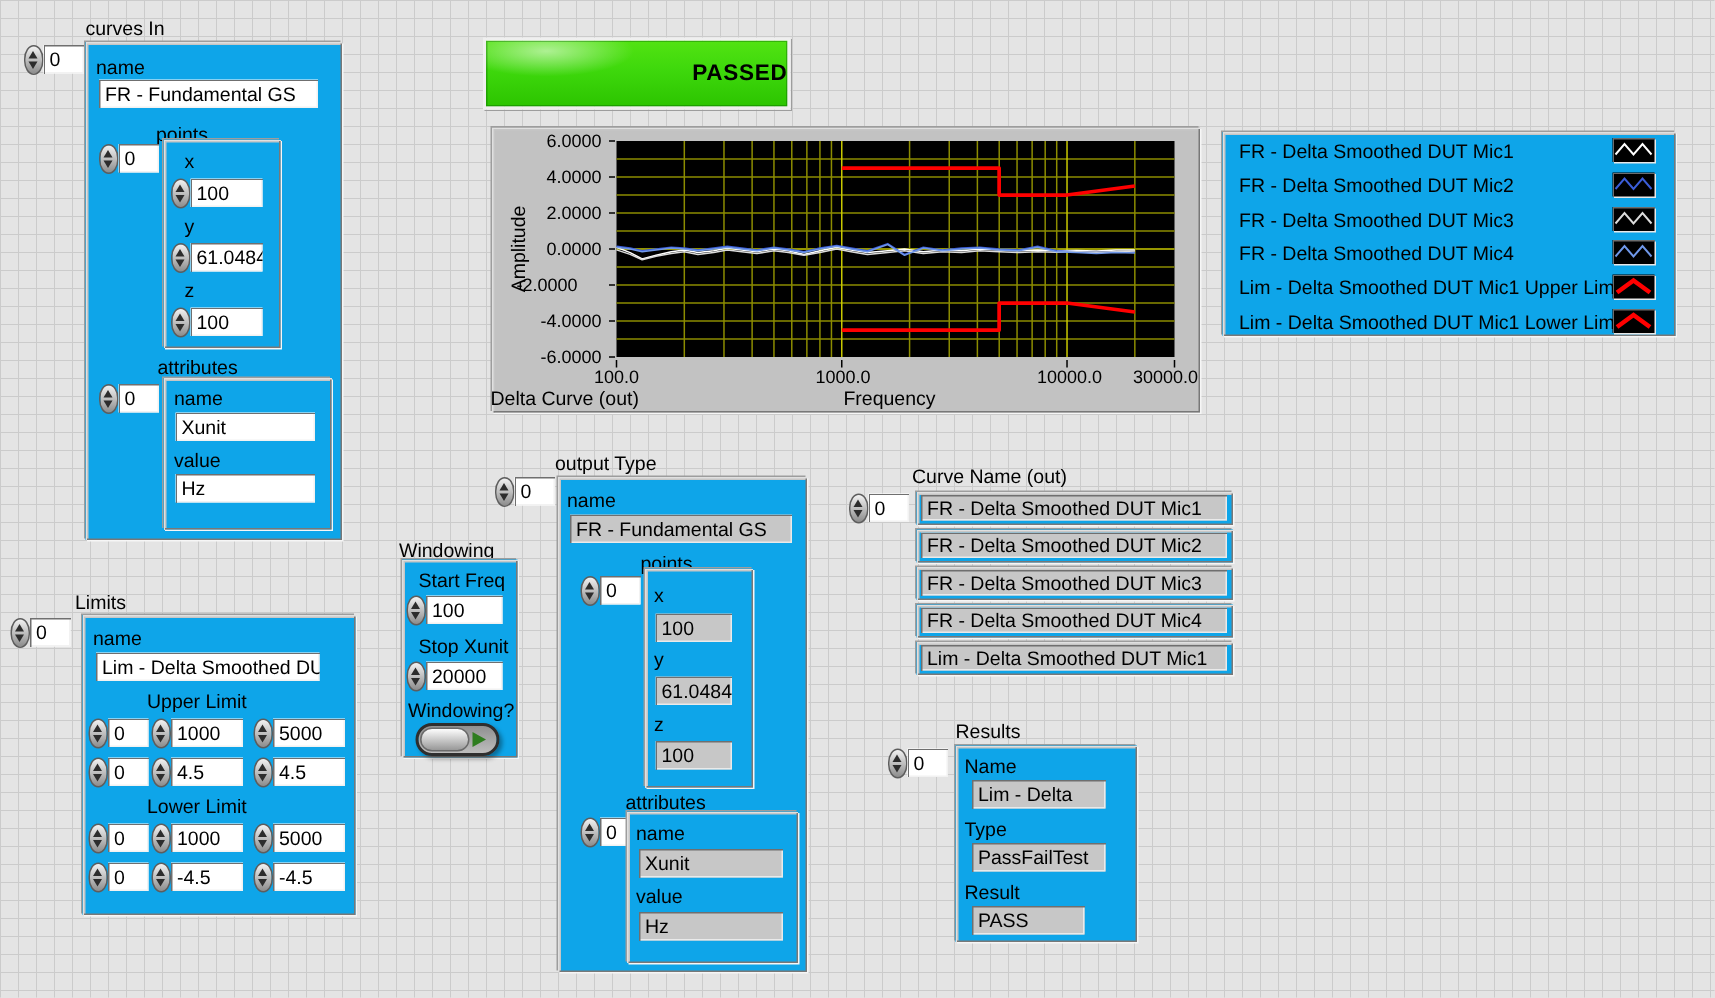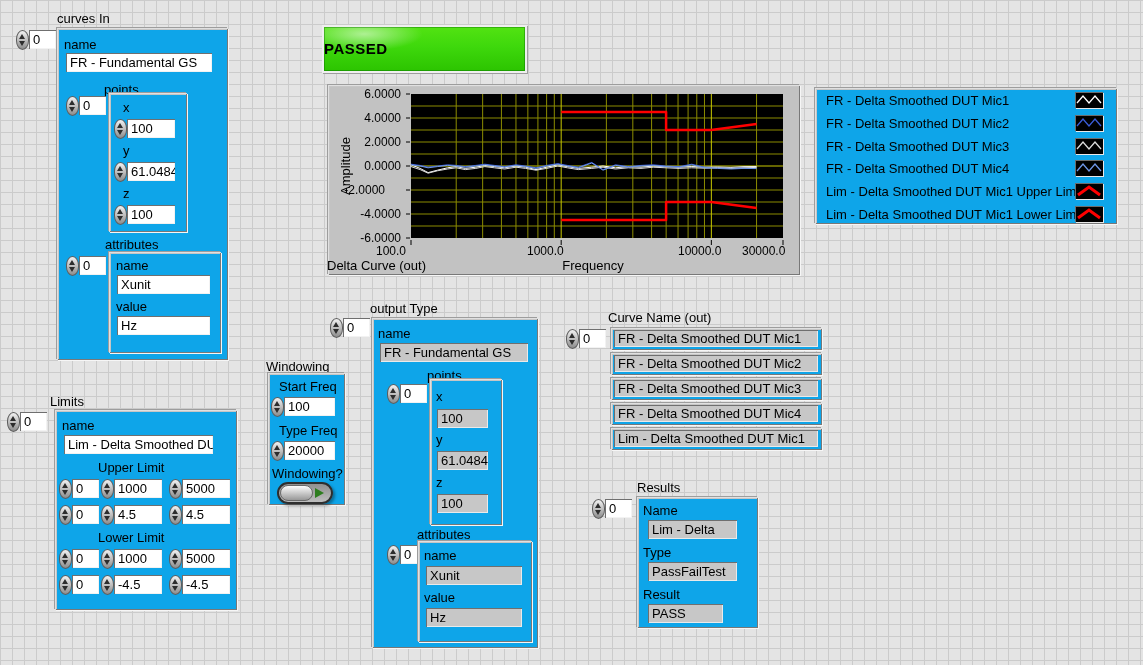--- a/index.html
+++ b/index.html
@@ -35,30 +35,30 @@
     background:linear-gradient(180deg,#f2f2f2,#8c8c8c);
     border:1px solid #5d5d5d; border-radius:7px / 10px;
   }
   .spin::before, .spin::after {
     content:""; position:absolute; left:2px; width:0; height:0;
     border-left:3.5px solid transparent; border-right:3.5px solid transparent;
   }
   .spin::before { top:3px; border-bottom:5px solid #2d2d2d; }
   .spin::after  { bottom:3px; border-top:5px solid #2d2d2d; }
   .passed {
-    position:absolute; text-align:left; font-weight:bold; font-size:15px;
+    position:absolute; text-align:right; font-weight:bold; font-size:15px;
     line-height:44px; letter-spacing:0.5px;
     background:
       radial-gradient(90px 26px at 20% 16%, rgba(255,255,255,.55), rgba(255,255,255,0) 65%),
       linear-gradient(180deg,#52e312 0%, #3ed80c 45%, #2cc400 100%);
     border:2px solid #efefef;
     box-shadow: inset 0 0 0 1px rgba(0,90,0,.35), 1px 1px 0 #9d9d9d;
   }
   .ytick { position:absolute; width:57px; text-align:right; font-size:12px; line-height:18px; }
-  .xtick { position:absolute; width:70px; text-align:left; font-size:12px; line-height:14px; }
+  .xtick { position:absolute; width:70px; text-align:center; font-size:12px; line-height:14px; }
   .legend-row-label { position:absolute; left:11px; font-size:13px; line-height:17px; }
   .swatch {
     position:absolute; left:260px; width:28px; height:16px; background:#000;
     box-shadow: inset 1px 1px 0 #6c6c6c, 1px 1px 0 #e8e8e8;
   }
   .switch {
     position:absolute; width:56px; height:22px; border-radius:11px;
     background:linear-gradient(180deg,#909090,#bdbdbd);
     border:2px solid #2e2e2e; box-shadow:2px 2px 3px rgba(0,0,0,.35);
   }
@@ -196,21 +196,21 @@
   <div class="swatch" style="top:118px"><svg width="28" height="16">
         <polyline points="3,12 14,4 25,12" fill="none" stroke="#ff0000" stroke-width="3"></polyline>
       </svg></div>
 </div>
 
 <div class="lbl" style="left:266px;top:360px">Windowing</div>
 <div class="box" style="left:268px;top:373px;width:77px;height:132px"></div>
 <div class="lbl" style="left:279px;top:380px">Start Freq</div>
 <div class="spin" style="left:271px;top:397px"></div>
 <div class="fld" style="left:284px;top:397px;width:51px">100</div>
-<div class="lbl" style="left:279px;top:424px">Type Freq</div>
+<div class="lbl" style="left:279px;top:424px">Stop Xunit</div>
 <div class="spin" style="left:271px;top:441px"></div>
 <div class="fld" style="left:284px;top:441px;width:51px">20000</div>
 <div class="lbl" style="left:272px;top:467px">Windowing?</div>
 <div class="switch" style="left:277px;top:482px">
   <div class="switch-handle"></div>
   <div class="switch-arrow"></div>
 </div>
 
 <div class="lbl" style="left:50px;top:395px">Limits</div>
 <div class="spin" style="left:7px;top:412px"></div>

